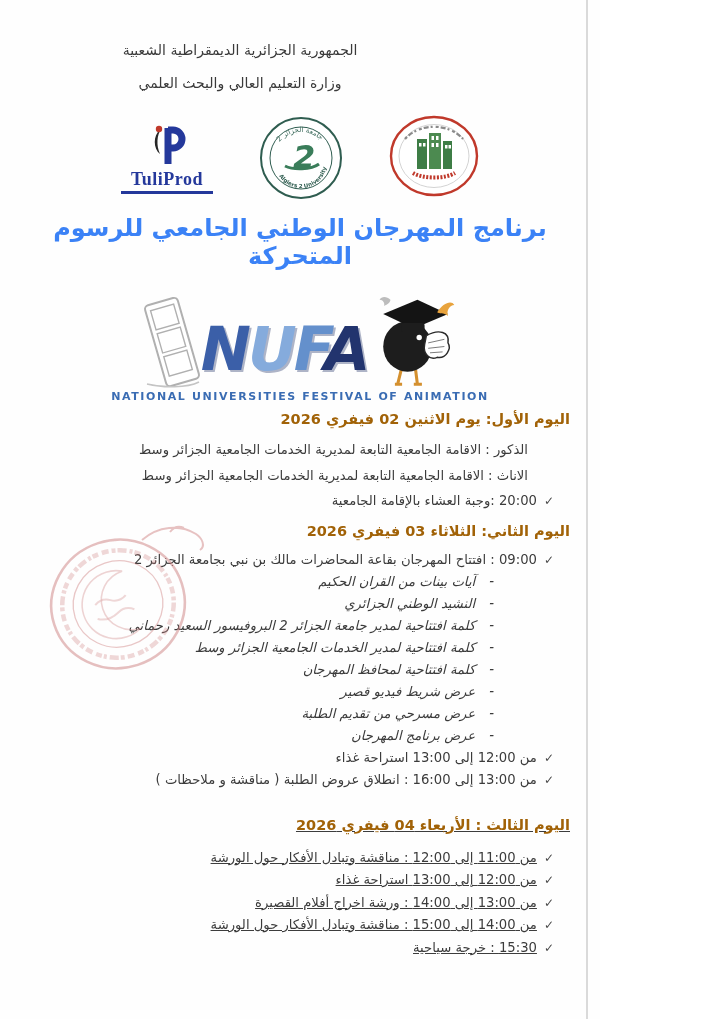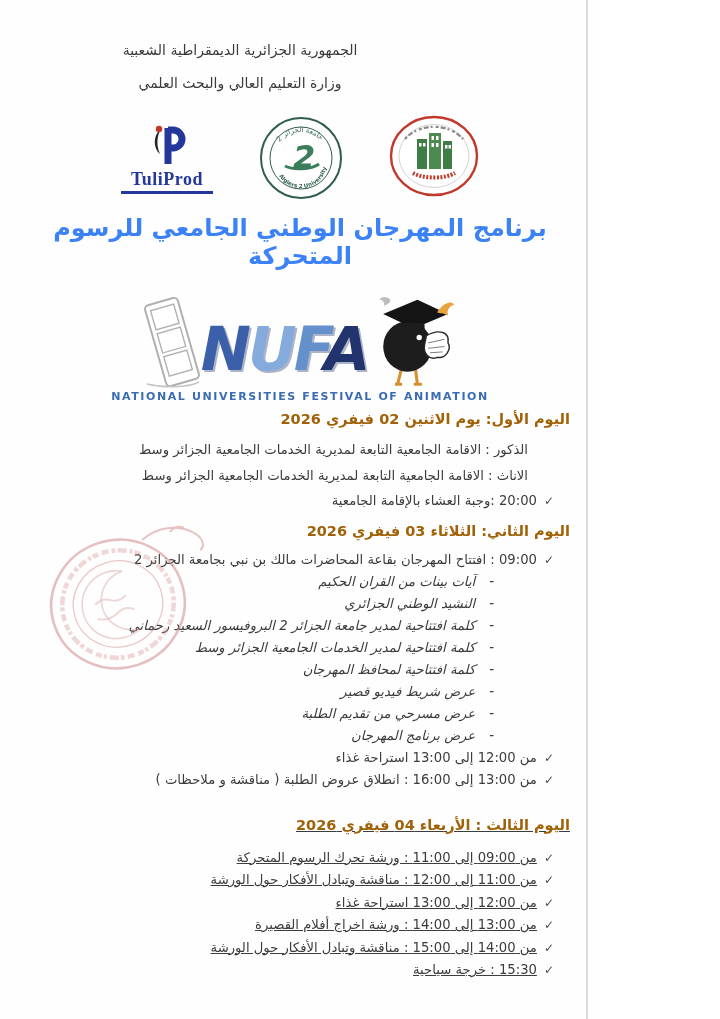--- a/index.html
+++ b/index.html
@@ -171,21 +171,20 @@
 
   <div class="item indent-1"><span class="marker check-icon">✓</span><span>من 12:00 إلى 13:00 استراحة غذاء</span></div>
 
   <div class="item indent-1"><span class="marker check-icon">✓</span><span>من 13:00 إلى 16:00 :  انطلاق عروض الطلبة ( مناقشة و ملاحظات )</span></div>
 </div>
   </section>
 
   <section class="day day-2">
     <div class="day-heading">اليوم الثالث : الأربعاء 04 فيفري 2026</div>
     <div class="day-items">
-  <div class="item indent-1"><span class="marker check-icon">✓</span><span>من 09:00 إلى 11:00 : ورشة تحرك الرسوم المتحركة</span></div>
 
   <div class="item indent-1"><span class="marker check-icon">✓</span><span>من 11:00 إلى 12:00 : مناقشة وتبادل الأفكار حول الورشة</span></div>
 
   <div class="item indent-1"><span class="marker check-icon">✓</span><span>من 12:00 إلى 13:00 استراحة غذاء</span></div>
 
   <div class="item indent-1"><span class="marker check-icon">✓</span><span>من 13:00 إلى 14:00 : ورشة اخراج أفلام القصيرة</span></div>
 
   <div class="item indent-1"><span class="marker check-icon">✓</span><span>من 14:00 إلى 15:00 : مناقشة وتبادل الأفكار حول الورشة</span></div>
 
   <div class="item indent-1"><span class="marker check-icon">✓</span><span>15:30 : خرجة سياحية</span></div>

